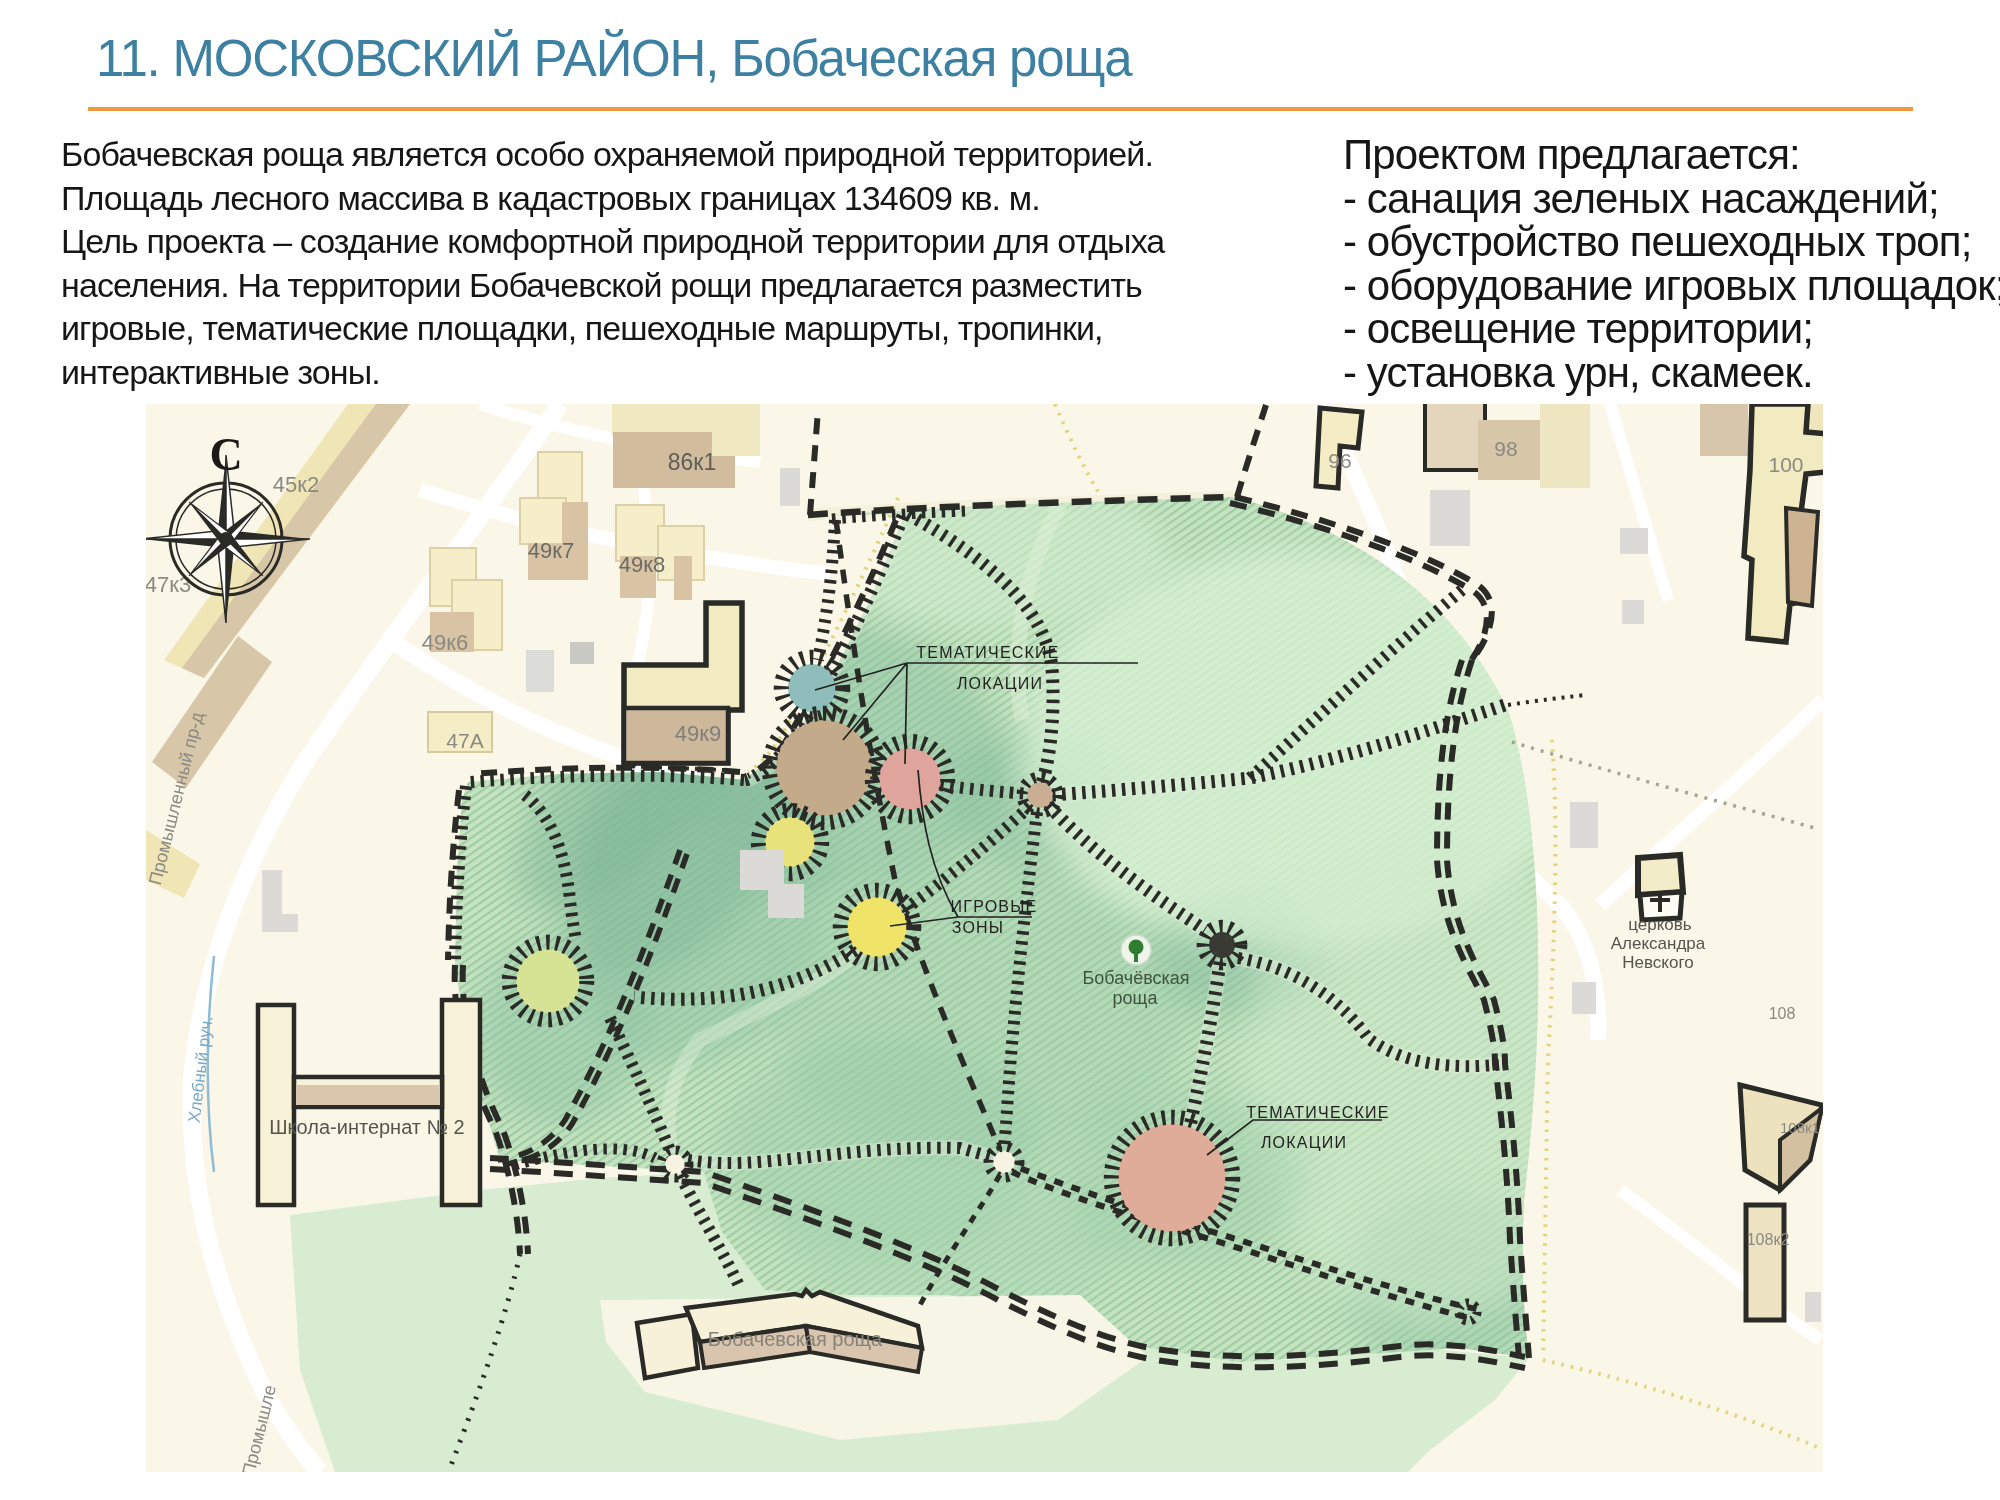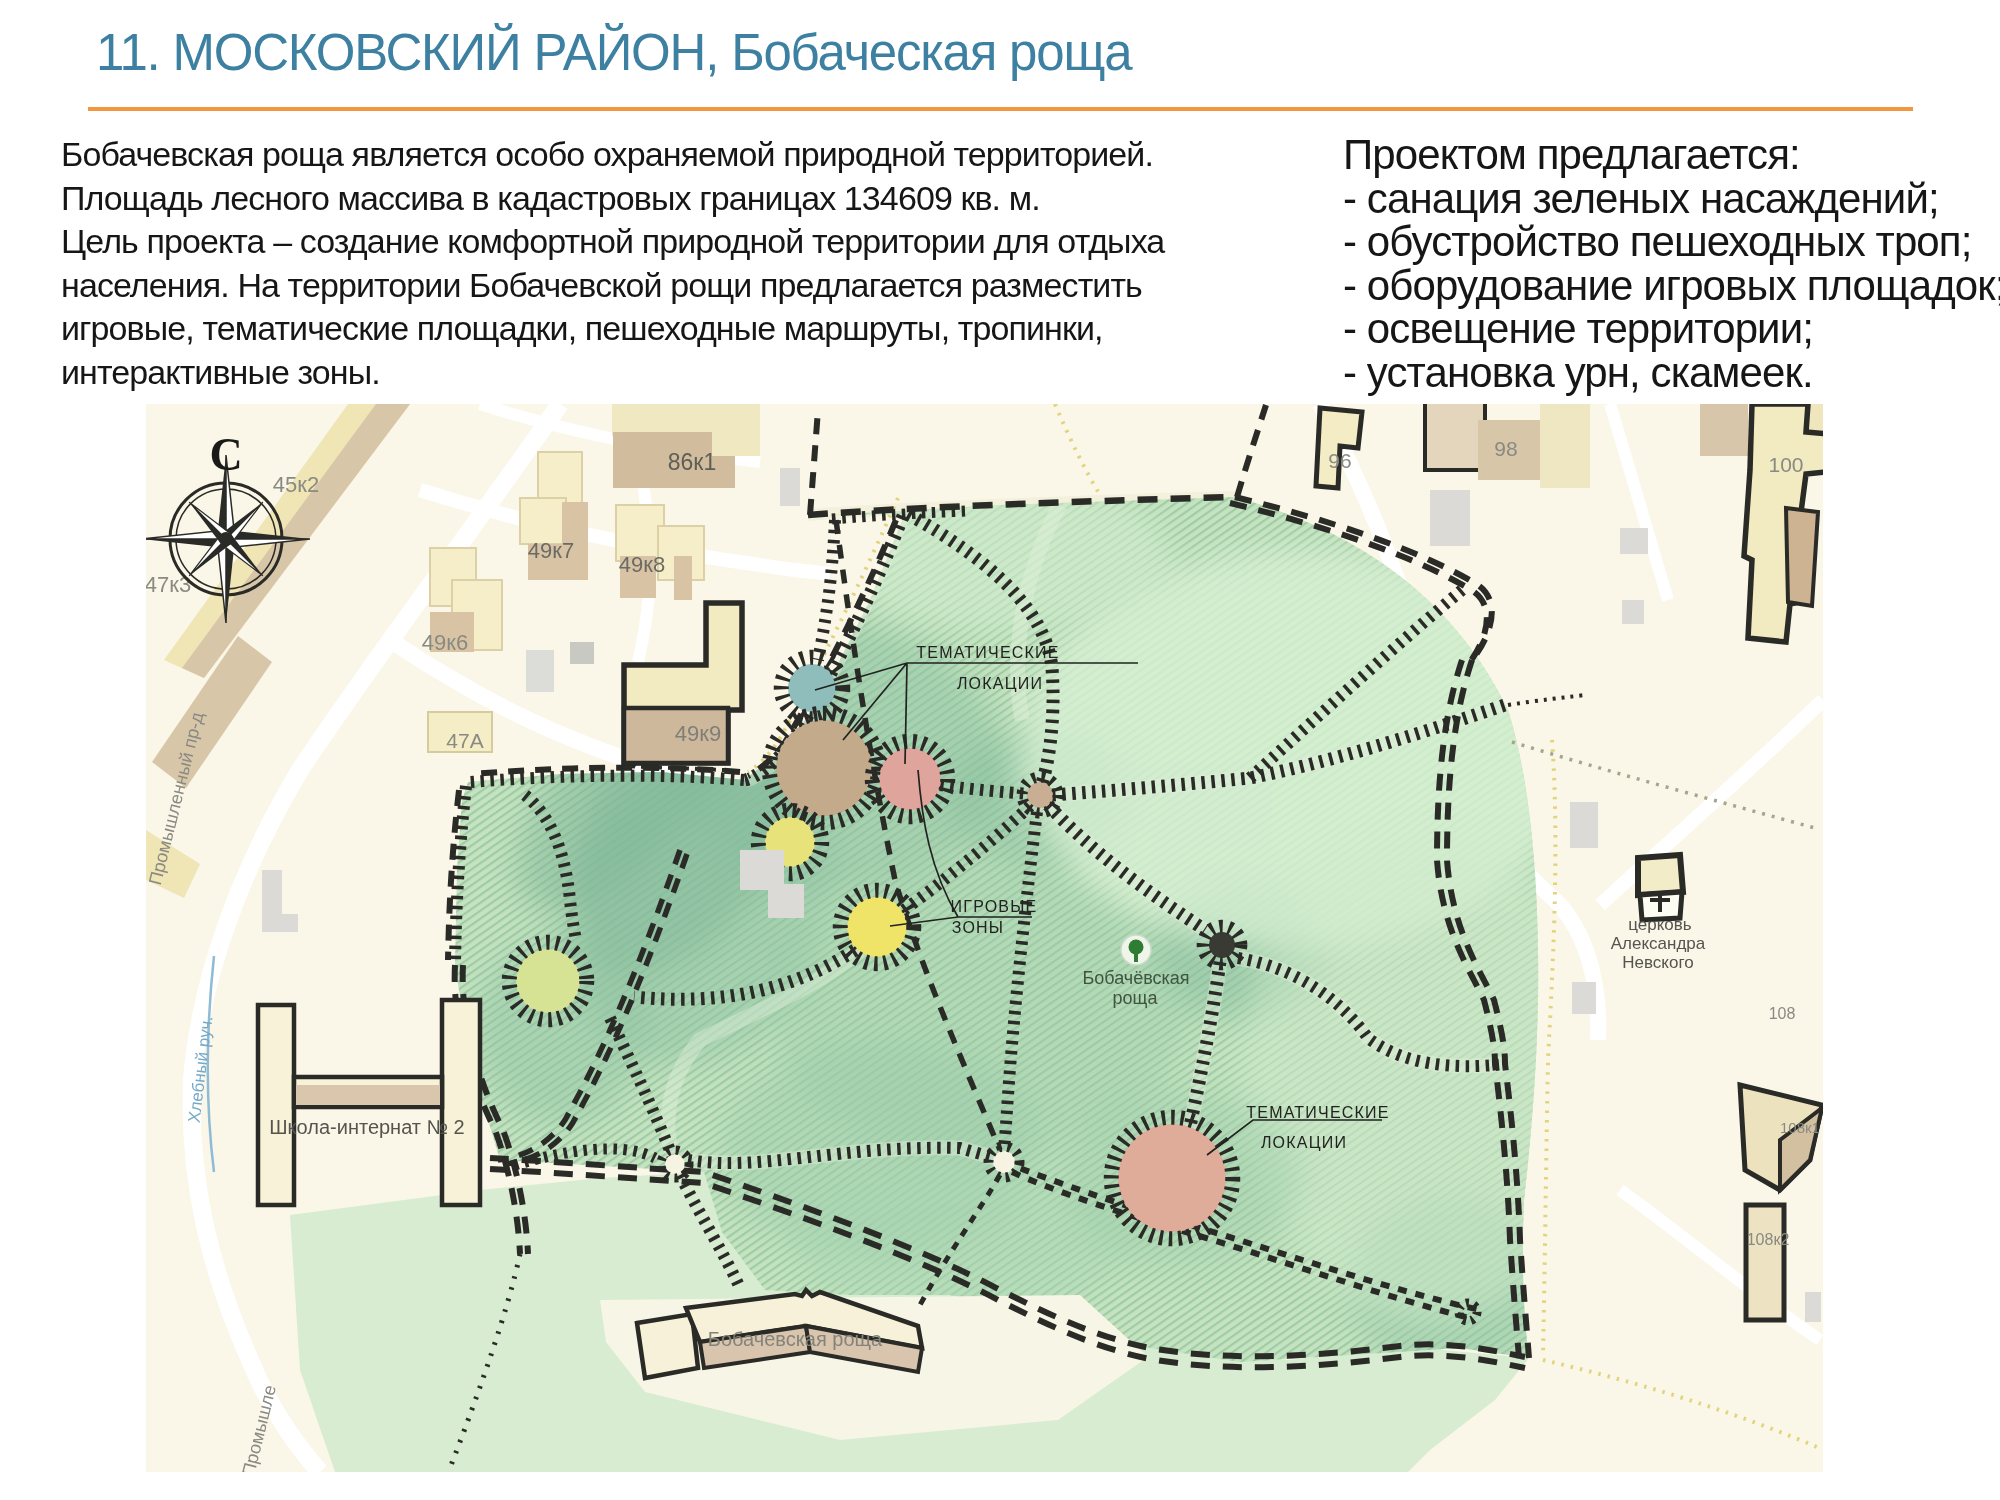--- a/index.html
+++ b/index.html
@@ -1,17 +1,17 @@
 <!DOCTYPE html>
 <html><head>
 <meta charset="utf-8">
 <style>
 html,body{margin:0;padding:0;width:2000px;height:1500px;background:#ffffff;overflow:hidden;}
 body{font-family:"Liberation Sans",sans-serif;}
-#title{position:absolute;left:96px;top:23px;font-size:51px;color:#3D80A1;letter-spacing:-1.2px;white-space:nowrap;}
+#title{position:absolute;left:96px;top:29px;font-size:51px;color:#3D80A1;letter-spacing:-1.2px;white-space:nowrap;}
 #rule{position:absolute;left:88px;top:107px;width:1825px;height:4px;background:#F0973F;}
 #lt{position:absolute;left:61px;top:133px;font-size:34px;line-height:43.6px;color:#161616;white-space:nowrap;letter-spacing:-0.9px;}
 #rt{position:absolute;left:1343px;top:133px;font-size:42px;line-height:43.6px;color:#161616;white-space:nowrap;letter-spacing:-0.9px;}
 </style>
 </head>
 <body>
 <div id="title">11. МОСКОВСКИЙ РАЙОН, Бобаческая роща</div>
 <div id="rule"></div>
 <div id="lt">Бобачевская роща является особо охраняемой природной территорией.<br>Площадь лесного массива в кадастровых границах 134609 кв. м.<br>Цель проекта – создание комфортной природной территории для отдыха<br>населения. На территории Бобачевской рощи предлагается разместить<br>игровые, тематические площадки, пешеходные маршруты, тропинки,<br>интерактивные зоны.</div>
 <div id="rt">Проектом предлагается:<br>- санация зеленых насаждений;<br>- обустройство пешеходных троп;<br>- оборудование игровых площадок;<br>- освещение территории;<br>- установка урн, скамеек.</div>

